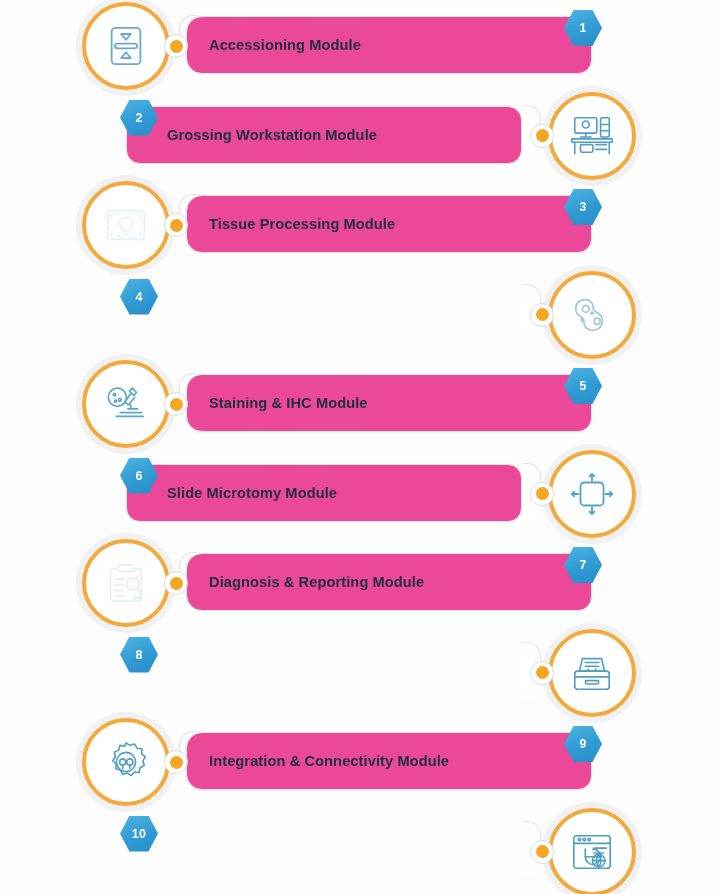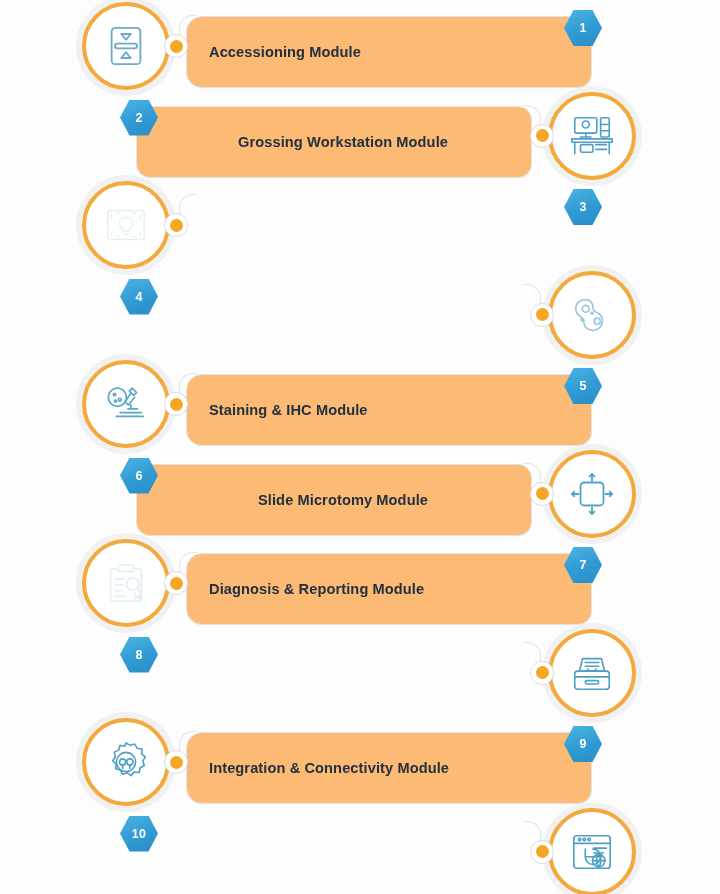--- a/index.html
+++ b/index.html
@@ -24,42 +24,42 @@
     position: absolute;
     left: 0;
     width: 720px;
     height: 90px;
   }
 
   
   .pill {
     position: absolute;
     top: 16px;
-    height: 72px;
+    height: 58px;
     box-sizing: border-box;
-    background: #fdba74;
+    background: #ec4899;
     border: 1.3px solid #e2e4e7;
     border-radius: 14px;
     display: flex;
     align-items: center;
     box-shadow: 0 1px 2px rgba(120,130,140,0.05);
   }
   .row.left .pill {
     left: 186px;
     width: 406px;
     justify-content: flex-start;
     padding-left: 22px;
     padding-right: 40px;
     border-top-left-radius: 16px;
     border-bottom-left-radius: 16px;
   }
   .row.right .pill {
-    left: 136px;
+    left: 126px;
     width: 396px;
-    justify-content: center;
+    justify-content: flex-start;
     padding-right: 22px;
     padding-left: 40px;
   }
   .pill-label {
     font-size: 14.6px;
     font-weight: 600;
     color: #223040;
     letter-spacing: 0.1px;
     white-space: nowrap;
   }
@@ -241,20 +241,23 @@
     <path d="M28 38h11"></path>
   </svg>
         </div>
         <div class="dot"></div>
       </div>
     </div>
     <div class="row left" style="top: 179px;">
       <div class="notch"></div>
       <div class="notch-fill"></div>
       <div class="link"></div>
+      <div class="pill">
+        <span class="pill-label">Tissue Processing Module</span>
+      </div>
       <div class="hex">3</div>
       <div class="badge">
         <div class="halo"></div>
         <div class="ring"></div>
         <div class="icon-holder icon-faded">
           <svg viewBox="0 0 48 48" fill="none" stroke="#8fc2da" stroke-width="1.8" stroke-linecap="round" stroke-linejoin="round">
     <rect x="5" y="9" width="38" height="30" rx="3"></rect>
     <path d="M24 16c-4.2 0-7 2.7-7 6.2 0 2.6 1.6 4.2 2.9 5.5 1 1 1.6 1.7 1.6 2.9h5c0-1.2.6-1.9 1.6-2.9 1.3-1.3 2.9-2.9 2.9-5.5C31 18.7 28.2 16 24 16z"></path>
     <path d="M21.5 33.5h5"></path>
     <path d="M9 13v4M9 31v4M39 13v4M39 31v4M14 12h4M30 12h4M14 36h4M30 36h4"></path>

